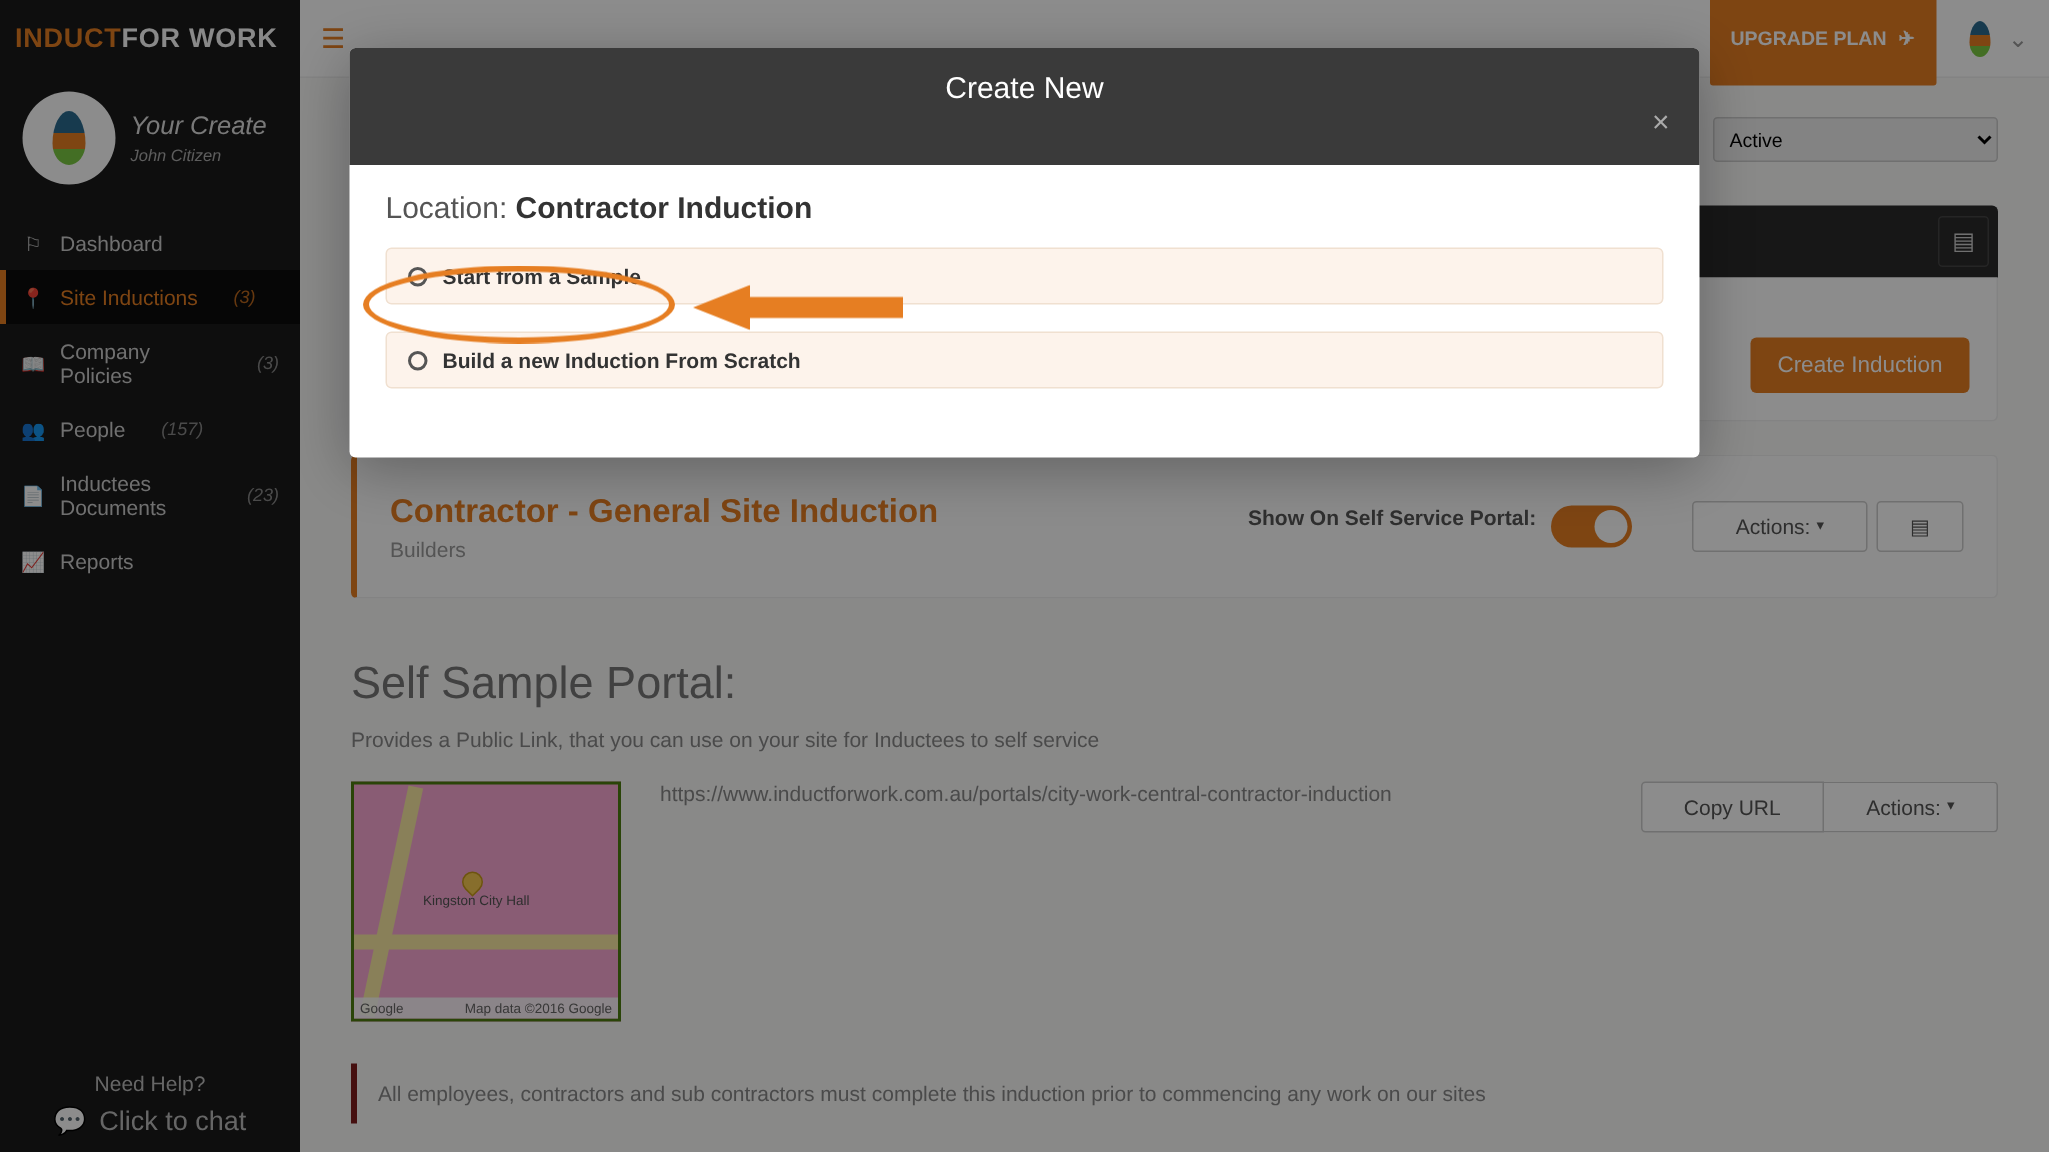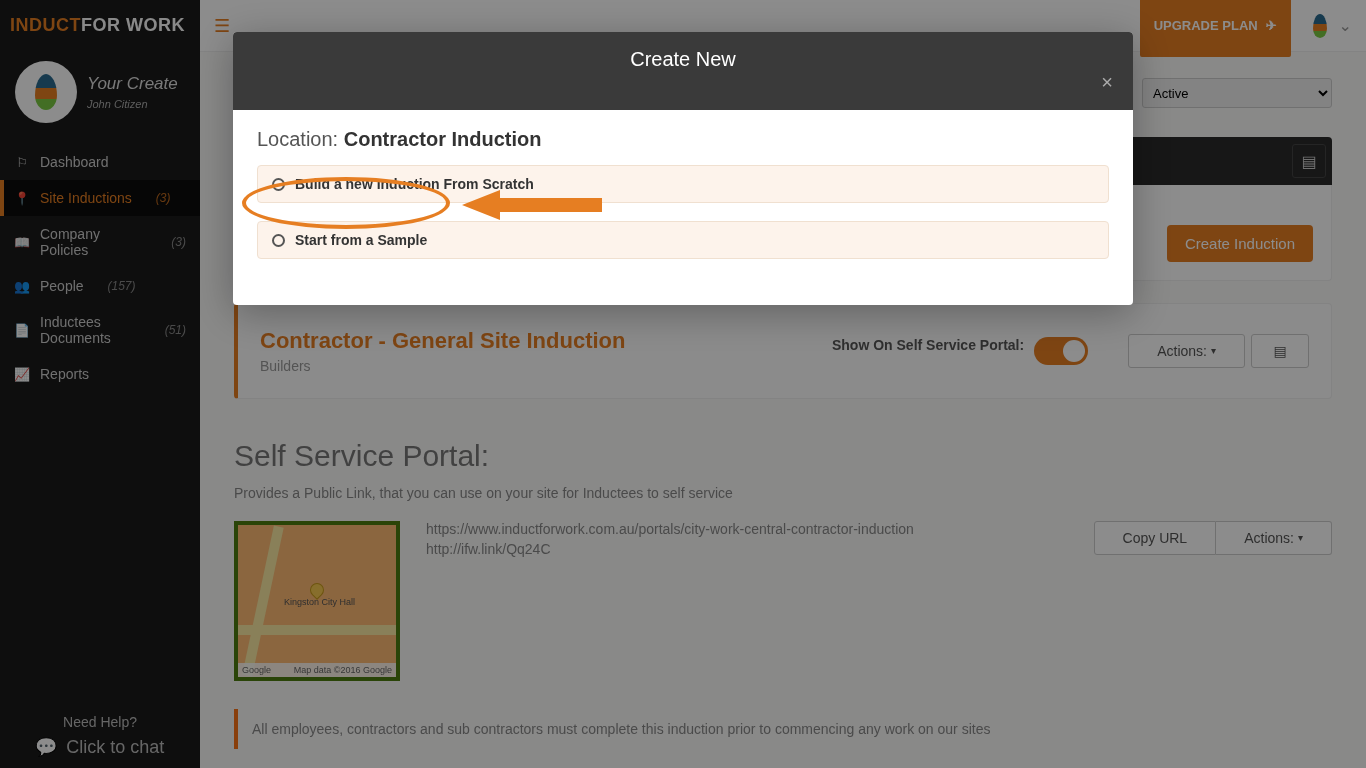--- a/index.html
+++ b/index.html
@@ -54,39 +54,39 @@
 .toggle { width: 54px; height: 28px; background: #e67e22; border-radius: 14px; position: relative; }
 .toggle .knob { width: 22px; height: 22px; background: #fff; border-radius: 50%; position: absolute; right: 3px; top: 3px; }
 .card-actions { margin-left: 40px; display: flex; gap: 6px; }
 .btn-outline { background: #fff; border: 1px solid #ccc; border-radius: 3px; padding: 8px 28px; font-size: 14px; color: #555; cursor: pointer; display: flex; align-items: center; gap: 4px; }
 .btn-sq { width: 38px; justify-content: center; }
 
 .portal-heading { font-size: 30px; font-weight: 300; color: #777; margin-top: 40px; }
 .portal-desc { color: #888; font-size: 14px; margin-top: 12px; }
 
 .portal-row { margin-top: 20px; display: flex; gap: 26px; align-items: flex-start; }
-.map { width: 166px; height: 160px; background: #fdba74; border: 4px solid #4d7c0f; position: relative; }
+.map { width: 180px; height: 160px; background: #f9a8d4; border: 2px solid #4d7c0f; position: relative; }
 .map .pin { position: absolute; left: 72px; top: 58px; width: 14px; height: 14px; background: #f6c950; border-radius: 50% 50% 50% 0; transform: rotate(-45deg); border: 1px solid #c79a1b; }
 .map-road1 { position: absolute; left: 20px; top: 0; width: 10px; height: 100%; background: #f9e9a3; transform: rotate(12deg); }
 .map-road2 { position: absolute; left: 0; top: 100px; width: 100%; height: 10px; background: #f9e9a3; }
 .map-footer { position: absolute; bottom: 0; left: 0; right: 0; background: rgba(255,255,255,.85); font-size: 9px; padding: 2px 4px; display: flex; justify-content: space-between; color: #666; }
 .map-label { position: absolute; font-size: 9px; color: #555; }
 
 .url-block { flex: 1; }
 .url { color: #888; font-size: 14px; margin-bottom: 4px; word-break: break-all; }
 .auth-row { margin-top: 30px; display: flex; align-items: center; gap: 20px; }
 .auth-label { color: #555; font-weight: 600; font-size: 14px; margin-left: 80px; }
 .auth-badge { background: #999; color: #fff; font-size: 12px; padding: 3px 8px; border-radius: 3px; }
 
 .url-actions { display: flex; gap: 0; }
 .url-actions .btn-outline { border-radius: 0; }
 .url-actions .btn-outline:first-child { border-radius: 3px 0 0 3px; }
 .url-actions .btn-outline:last-child { border-radius: 0 3px 3px 0; border-left: none; }
 
-.note-bar { margin-top: 28px; border-left: 4px solid #f97316; padding: 12px 14px; color: #888; font-size: 14px; }
+.note-bar { margin-top: 28px; border-left: 4px solid #7f1d1d; padding: 12px 14px; color: #888; font-size: 14px; }
 
 
 .overlay { position: fixed; inset: 0; background: rgba(0,0,0,.45); z-index: 100; }
 .modal { position: fixed; left: 233px; top: 32px; width: 900px; background: #fff; z-index: 101; border-radius: 4px; box-shadow: 0 8px 40px rgba(0,0,0,.3); }
 .modal-header { background: #3a3a3a; color: #fff; padding: 16px 20px; font-size: 20px; font-weight: 300; border-radius: 4px 4px 0 0; display: flex; align-items: center; flex-direction: column; }
 .modal-close { margin-left: auto; color: #aaa; font-size: 20px; cursor: pointer; }
 .modal-body { padding: 18px 24px 28px; }
 .location { font-size: 20px; color: #555; margin-bottom: 14px; }
 .location b { font-weight: 700; color: #333; }
 .opt { background: #fdf3eb; border: 1px solid #f0e0d0; border-radius: 4px; padding: 10px 14px; margin-bottom: 18px; display: flex; align-items: center; gap: 10px; font-weight: 600; font-size: 14px; color: #333; cursor: pointer; position: relative; }
@@ -117,21 +117,21 @@
   </div>
   <ul class="nav">
     <li>
         <span class="ico">⚐</span>
         <span>Dashboard</span>
         <span class="count"></span>
       </li>
     <li class="active"><span class="ico">📍</span><span>Site Inductions</span> &nbsp;<span class="count">(3)</span></li>
     <li><span class="ico">📖</span><span>Company Policies</span> &nbsp;<span class="count">(3)</span></li>
     <li><span class="ico">👥</span><span>People</span> &nbsp;<span class="count">(157)</span></li>
-    <li><span class="ico">📄</span><span>Inductees Documents</span> &nbsp;<span class="count">(51)</span></li>
+    <li><span class="ico">📄</span><span>Inductees Documents</span> &nbsp;<span class="count">(23)</span></li>
     <li>
         <span class="ico">📈</span>
         <span>Reports</span>
       </li>
   </ul>
   <div class="help-block">
     <div>Need Help?</div>
     <div class="chat">
         <span>💬</span>
         <span>Click to chat</span>
@@ -176,37 +176,36 @@
       <div class="toggle">
           <div class="knob"></div>
         </div>
     </div>
     <div class="card-actions">
       <div class="btn-outline caret">Actions:</div>
       <div class="btn-outline btn-sq">▤</div>
     </div>
   </div>
 
-  <div class="portal-heading">Self Service Portal:</div>
+  <div class="portal-heading">Self Sample Portal:</div>
   <div class="portal-desc">Provides a Public Link, that you can use on your site for Inductees to self service</div>
 
   <div class="portal-row">
     <div class="map">
       <div class="map-road1"></div>
       <div class="map-road2"></div>
       <div class="pin"></div>
       <div class="map-label" style="left:46px;top:72px">Kingston City Hall</div>
       <div class="map-footer">
         <span>Google</span>
         <span>Map data ©2016 Google</span>
       </div>
     </div>
     <div class="url-block">
       <div class="url">https://www.inductforwork.com.au/portals/city-work-central-contractor-induction</div>
-      <div class="url">http://ifw.link/Qq24C</div>
     </div>
     <div class="url-actions">
       <div class="btn-outline">Copy URL</div>
       <div class="btn-outline caret">Actions:</div>
     </div>
   </div>
 
   <div class="note-bar">All employees, contractors and sub contractors must complete this induction prior to commencing any work on our sites</div>
 </div>
 
@@ -215,25 +214,25 @@
   <div class="modal-header">
     <span>Create New</span>
     <span class="modal-close">×</span>
   </div>
   <div class="modal-body">
     <div class="location">
       <span>Location: </span><b>Contractor Induction</b>
     </div>
     <div class="opt">
       <span class="radio"></span>
-      <span>Build a new Induction From Scratch</span>
+      <span>Start from a Sample</span>
     </div>
     <div class="opt">
       <span class="radio"></span>
-      <span>Start from a Sample</span>
+      <span>Build a new Induction From Scratch</span>
     </div>
   </div>
 </div>
 
 <div class="anno-circle"></div>
 <div class="anno-arrow">
   <svg width="140" height="30" viewBox="0 0 140 30">
       <polygon points="0,15 38,0 38,8 140,8 140,22 38,22 38,30" fill="#e67e22"></polygon>
     </svg>
 </div>

